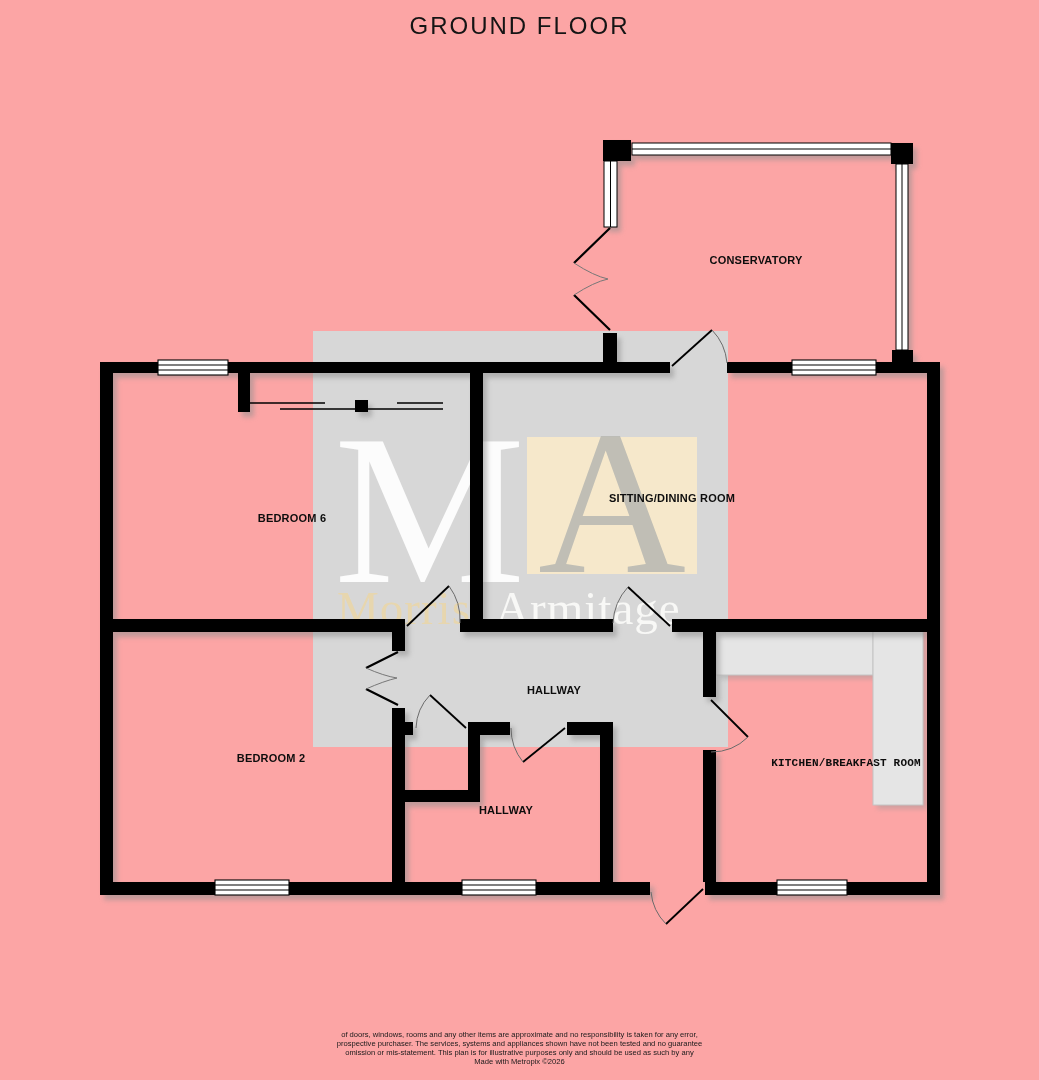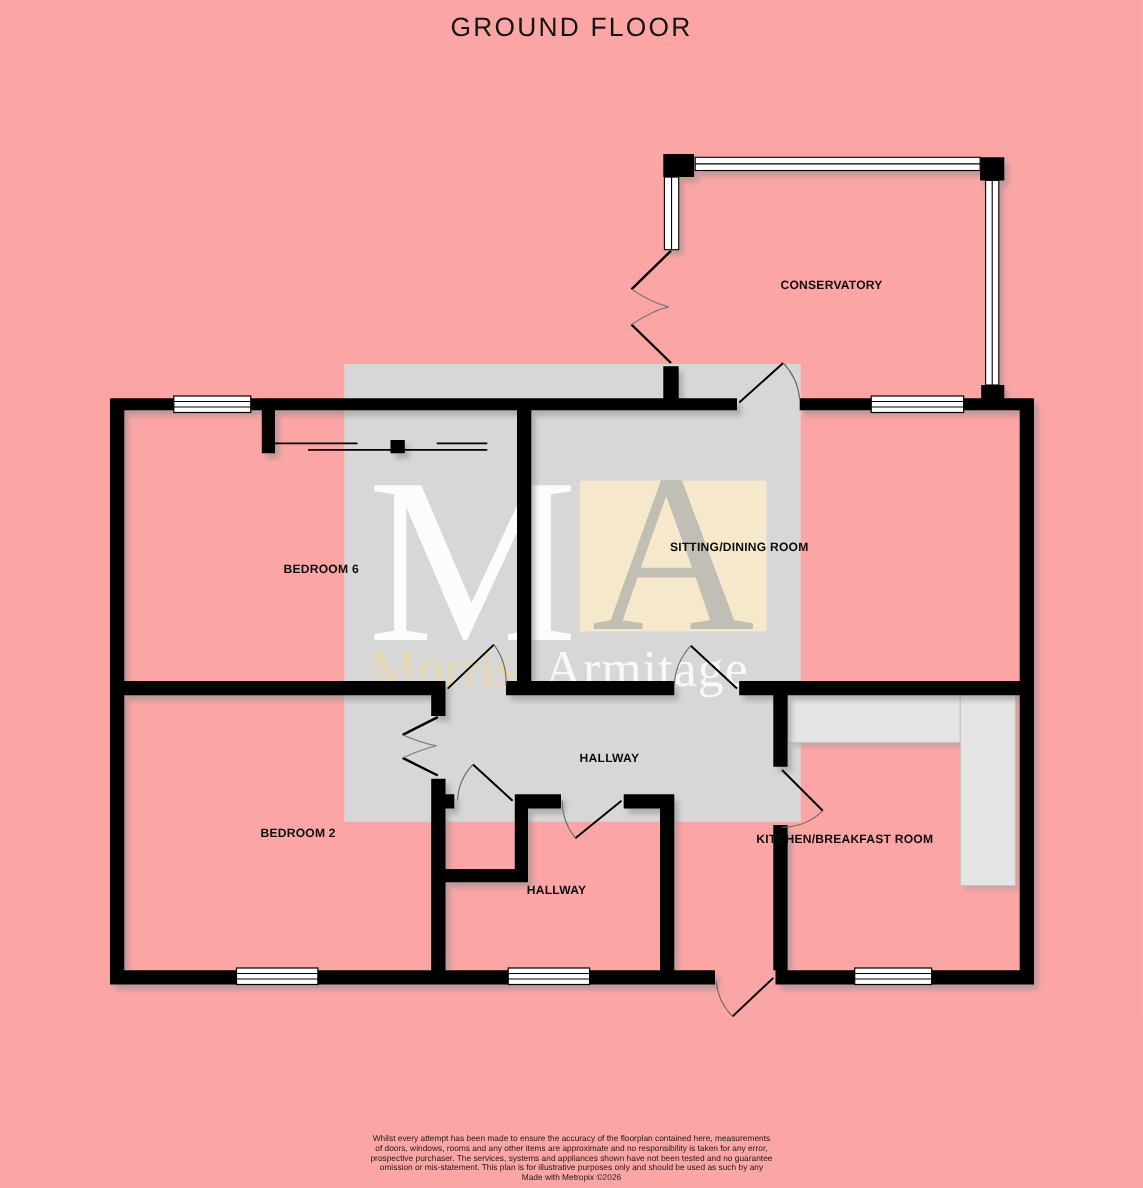--- a/index.html
+++ b/index.html
@@ -16,21 +16,21 @@
     position:absolute;transform:translate(-50%,-50%);
     font-size:11px;font-weight:bold;color:#0d0d0d;white-space:nowrap;
     letter-spacing:0.2px;
   }
   .lbl-conservatory{left:756px;top:260px;}
   .lbl-bedroom1{left:292px;top:518px;}
   .lbl-sitting{left:672px;top:498px;}
   .lbl-bedroom2{left:260px;top:758px;margin-left:11px;}
   .lbl-hallway{left:554px;top:679px;margin-top:11px;}
   .lbl-bathroom{left:506px;top:810px;}
-  .lbl-kitchen{left:768px;top:763px;}
+  .lbl-kitchen{left:846px;top:763px;font-family:Liberation Mono, monospace;}
   .disclaimer{
     position:absolute;left:0;top:1030px;width:100%;
     text-align:center;font-size:7.6px;line-height:9px;color:#1a1a1a;
   }
   .disclaimer div{white-space:nowrap;}
 </style>
 </head>
 <body>
 
 <div class="canvas">
@@ -187,20 +187,19 @@
 
   <div class="room-label lbl-conservatory">CONSERVATORY</div>
   <div class="room-label lbl-bedroom1">BEDROOM 6</div>
   <div class="room-label lbl-sitting">SITTING/DINING ROOM</div>
   <div class="room-label lbl-bedroom2">BEDROOM 2</div>
   <div class="room-label lbl-hallway">HALLWAY</div>
   <div class="room-label lbl-bathroom">HALLWAY</div>
   <div class="room-label lbl-kitchen">KITCHEN/BREAKFAST ROOM</div>
 
   <div class="disclaimer">
-    <div>Whilst every attempt has been made to ensure the accuracy of the floorplan contained here, measurements</div>
     <div>of doors, windows, rooms and any other items are approximate and no responsibility is taken for any error,</div>
     <div>prospective purchaser. The services, systems and appliances shown have not been tested and no guarantee</div>
     <div>omission or mis-statement. This plan is for illustrative purposes only and should be used as such by any</div>
     <div>Made with Metropix ©2026</div>
   </div>
 
 </div>
 
 </body></html>

